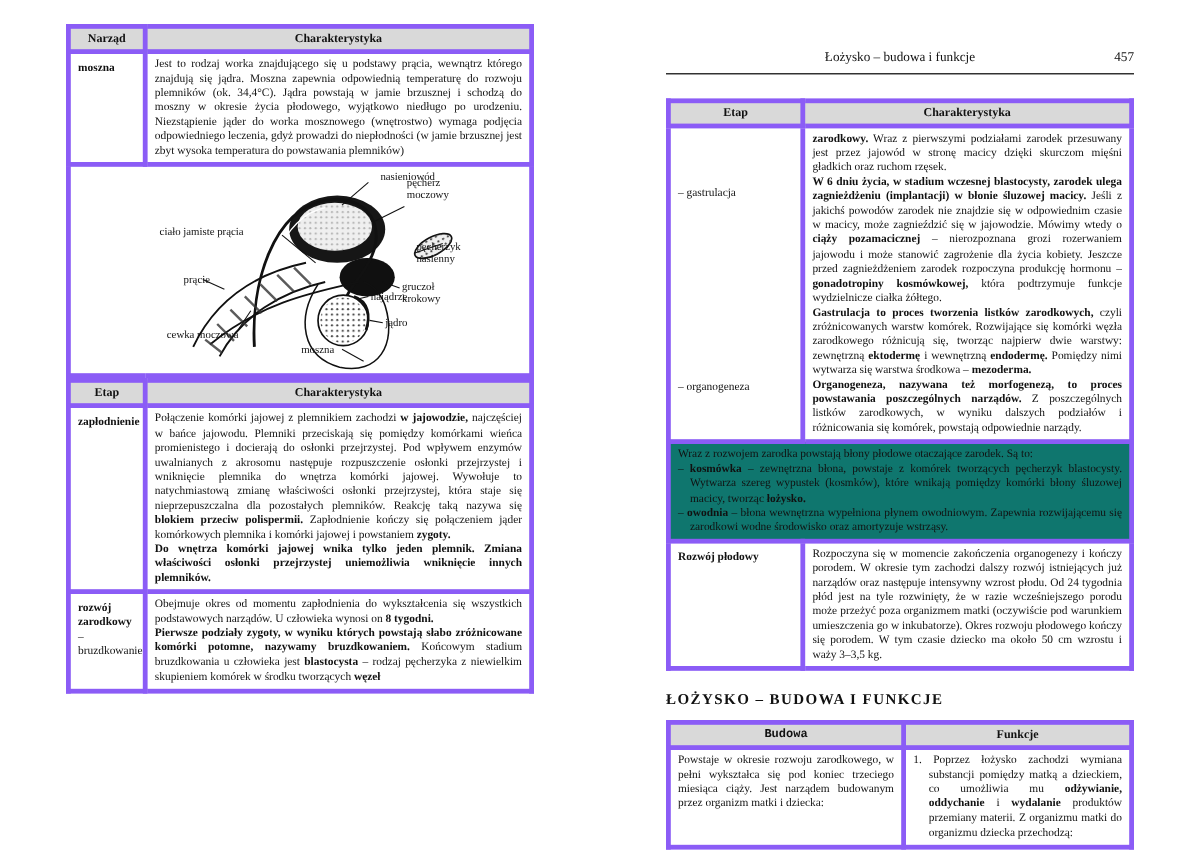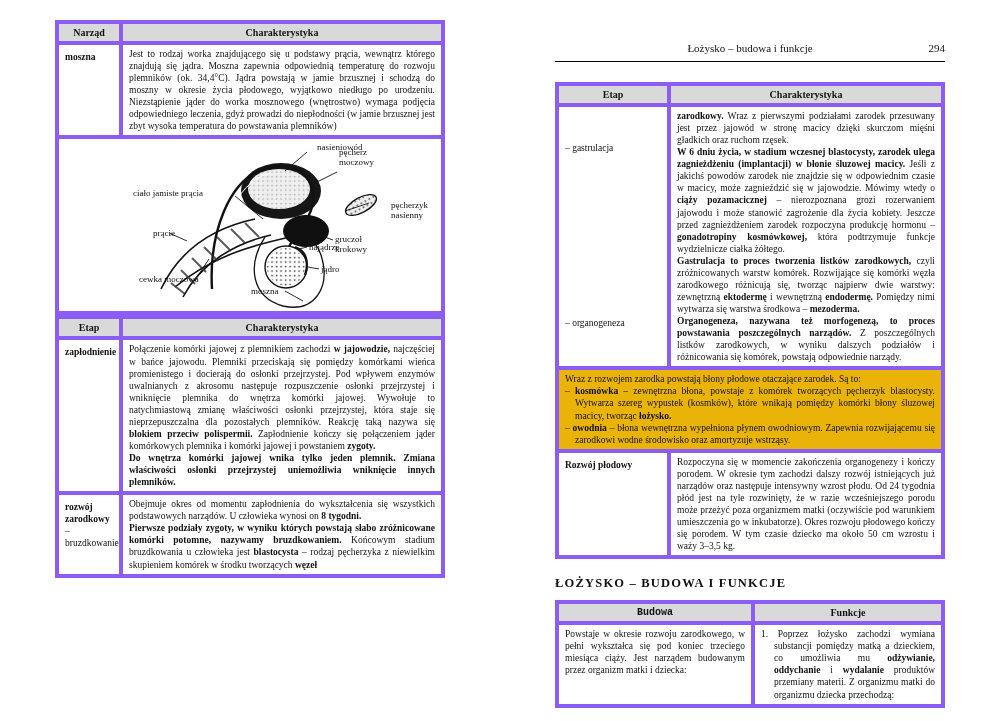--- a/index.html
+++ b/index.html
@@ -27,34 +27,34 @@
   #heading-left{margin:16px 0 9px 0;}
   #heading-right{margin:17px 0 9px 0;}
   .mtable{margin-top:20px;}
   
   .diagram-cell{height:172px;position:relative;padding:0;}
   .diagram-wrap{position:relative;width:386px;height:172px;}
   .diagram-wrap svg{position:absolute;left:0;top:0;}
   .dlabel{position:absolute;font-size:9px;line-height:1.1;white-space:pre-line;}
   #lbl-nasieniowod{left:222px;top:4px;margin-left:36px;}
   #lbl-pecherz{left:280px;top:9px;width:58px;}
-  #lbl-pecherzyk{left:288px;top:62px;width:60px;padding-left:44px;}
+  #lbl-pecherzyk{left:288px;top:62px;width:60px;}
   #lbl-gruczol{left:276px;top:96px;width:52px;}
   #lbl-cialo{left:74px;top:50px;width:112px;}
   #lbl-pracie{left:94px;top:90px;}
   #lbl-cewka{left:80px;top:136px;}
   #lbl-najadrze{left:250px;top:104px;}
   #lbl-jadro{left:262px;top:126px;}
   #lbl-moszna2{left:192px;top:148px;}
   
   .stage-cell{position:relative;font-weight:normal;}
   .stage-cell span{position:absolute;left:6px;white-space:nowrap;}
-  #stage-gastrulacja{top:35px;}
+  #stage-gastrulacja{top:48px;}
   #stage-organogeneza{top:210px;}
-  .merged{background:#eab308;}
+  .merged{background:#0f766e;}
   .merged p{margin:0;text-align:justify;}
   .merged p.hang{padding-left:10px;text-indent:-10px;}
   .hang1{padding-left:13px;text-indent:-13px;}
   .placenta-col1{width:184px;font-family:Liberation Mono, monospace;}
 </style>
 </head>
 <body>
 
 <div class="page" id="page-left">
   <div class="content">
@@ -165,21 +165,21 @@
     </tbody>
       </table>
   </div>
 </div>
 
 <div class="page" id="page-right">
   <div class="content">
     <div class="page-header">
       <span class="num"></span>
       <span class="ttl">Łożysko – budowa i funkcje</span>
-      <span class="num right">294</span>
+      <span class="num right">457</span>
     </div>
 
     <table class="mtable">
       <tbody>
           <tr>
         <th class="col-mid">Etap</th>
         <th>Charakterystyka</th>
       </tr>
       <tr>
         <td class="stage-cell">

